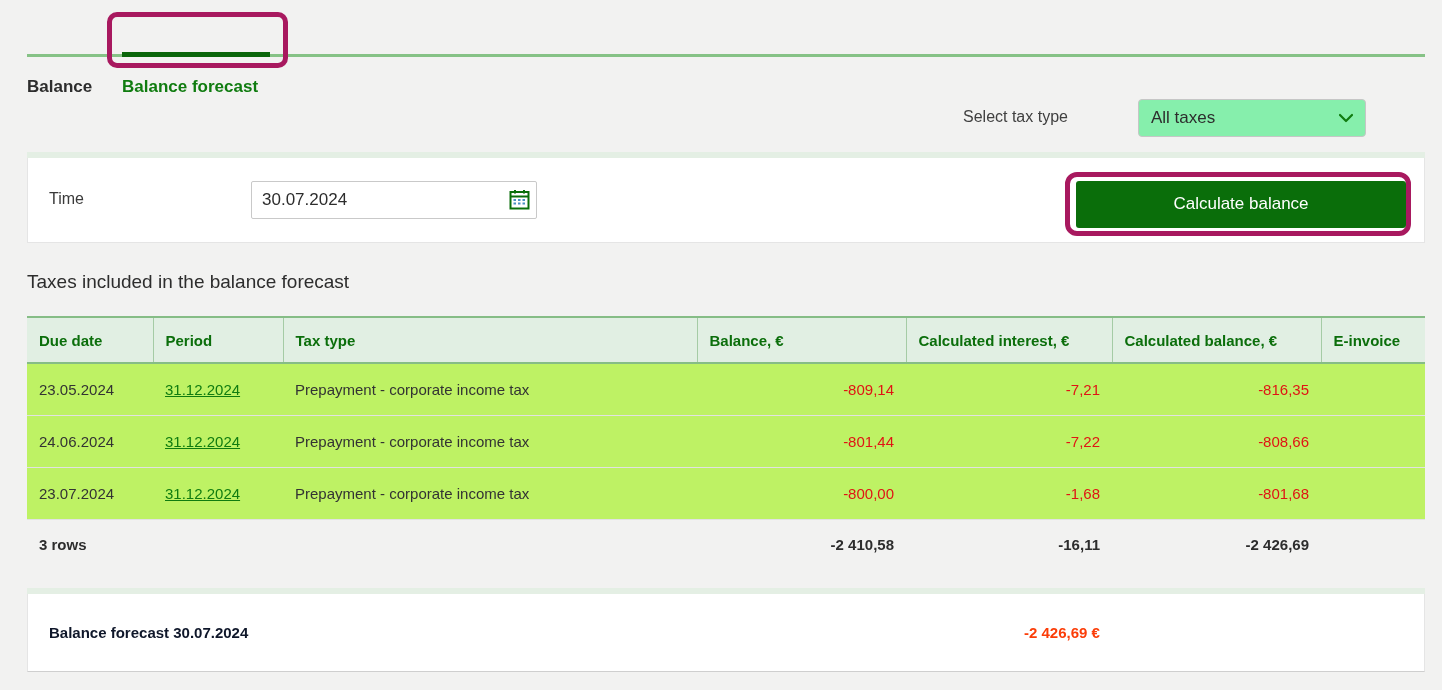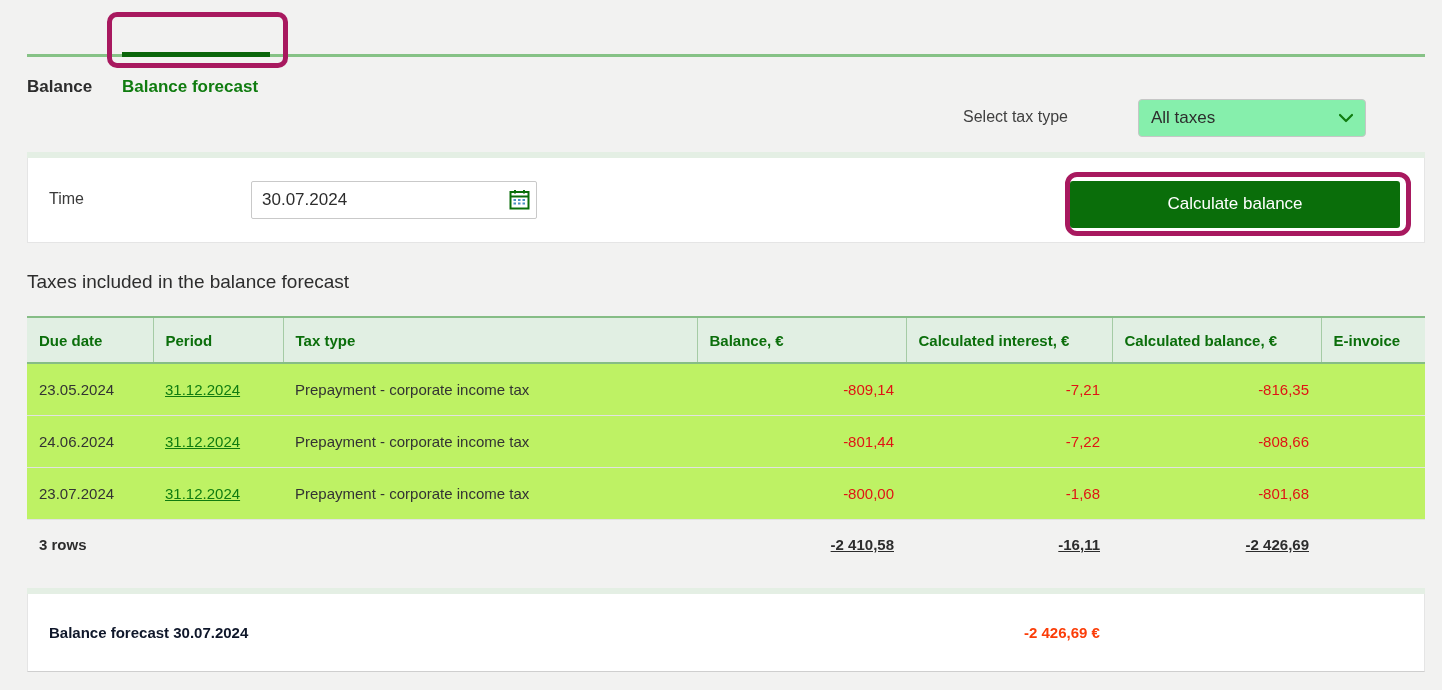--- a/index.html
+++ b/index.html
@@ -38,21 +38,21 @@
   .date-wrap { position:absolute; left:223px; top:23px; width:286px; height:38px;border-radius:16px; }
   .date-input {
     width:100%; height:100%; border:1px solid #c9c9c9; border-radius:2px;
     font-family:"Liberation Sans", sans-serif; font-size:17px; color:#2d2d2d;
     padding:0 34px 0 10px; background:#fff;
   }
   .cal-btn { position:absolute; right:7px; top:8px; width:21px; height:21px; background:none; border:none; padding:0; cursor:pointer; }
   .annotation-btn {
     position:absolute; left:1037px; top:14px; width:346px; height:64px;
     border:5px solid #a8195f; border-radius:12px;
-    display:flex; align-items:center; justify-content:flex-start; z-index:5;
+    display:flex; align-items:center; justify-content:flex-end; z-index:5;
   }
   .calc-btn {
     width:330px; height:47px; background:#0a6e0a; color:#ffffff;
     border:none; border-radius:3px; font-family:"Liberation Sans", sans-serif;
     font-size:17px; cursor:pointer;
   }
   
   .section-title { position:absolute; left:27px; top:271px; font-size:19px; color:#2d2d2d; }
   
   .tax-table {
@@ -71,21 +71,21 @@
   .tax-table th.num { text-align:left; }
   .tax-table td {
     height:52px; background:#bef264; border-bottom:1px solid #e2e2e2;
     padding:0 12px; color:#333;
   }
   .tax-table td.num { text-align:right; color:#e01414; }
   .period-link { color:#107c10; text-decoration:underline; cursor:pointer; }
   .tax-table tr.totals td {
     background:transparent; border-bottom:none; font-weight:700; color:#2d2d2d; height:50px;
   }
-  .tax-table tr.totals td.num { color:#2d2d2d;text-decoration:underline; }
+  .tax-table tr.totals td.num { color:#2d2d2d; }
   
   .summary-card { top:588px; }
   .summary-card .card-body { height:78px; border-bottom:1px solid #cfcfcf; }
   .summary-label { position:absolute; left:21px; top:30px; font-size:15px; font-weight:700; color:#0f172a; }
   .summary-value { position:absolute; left:996px; top:30px; font-size:15px; font-weight:700; color:#fb3d08; }
 </style>
 </head>
 <body>
 
 <div class="page">

